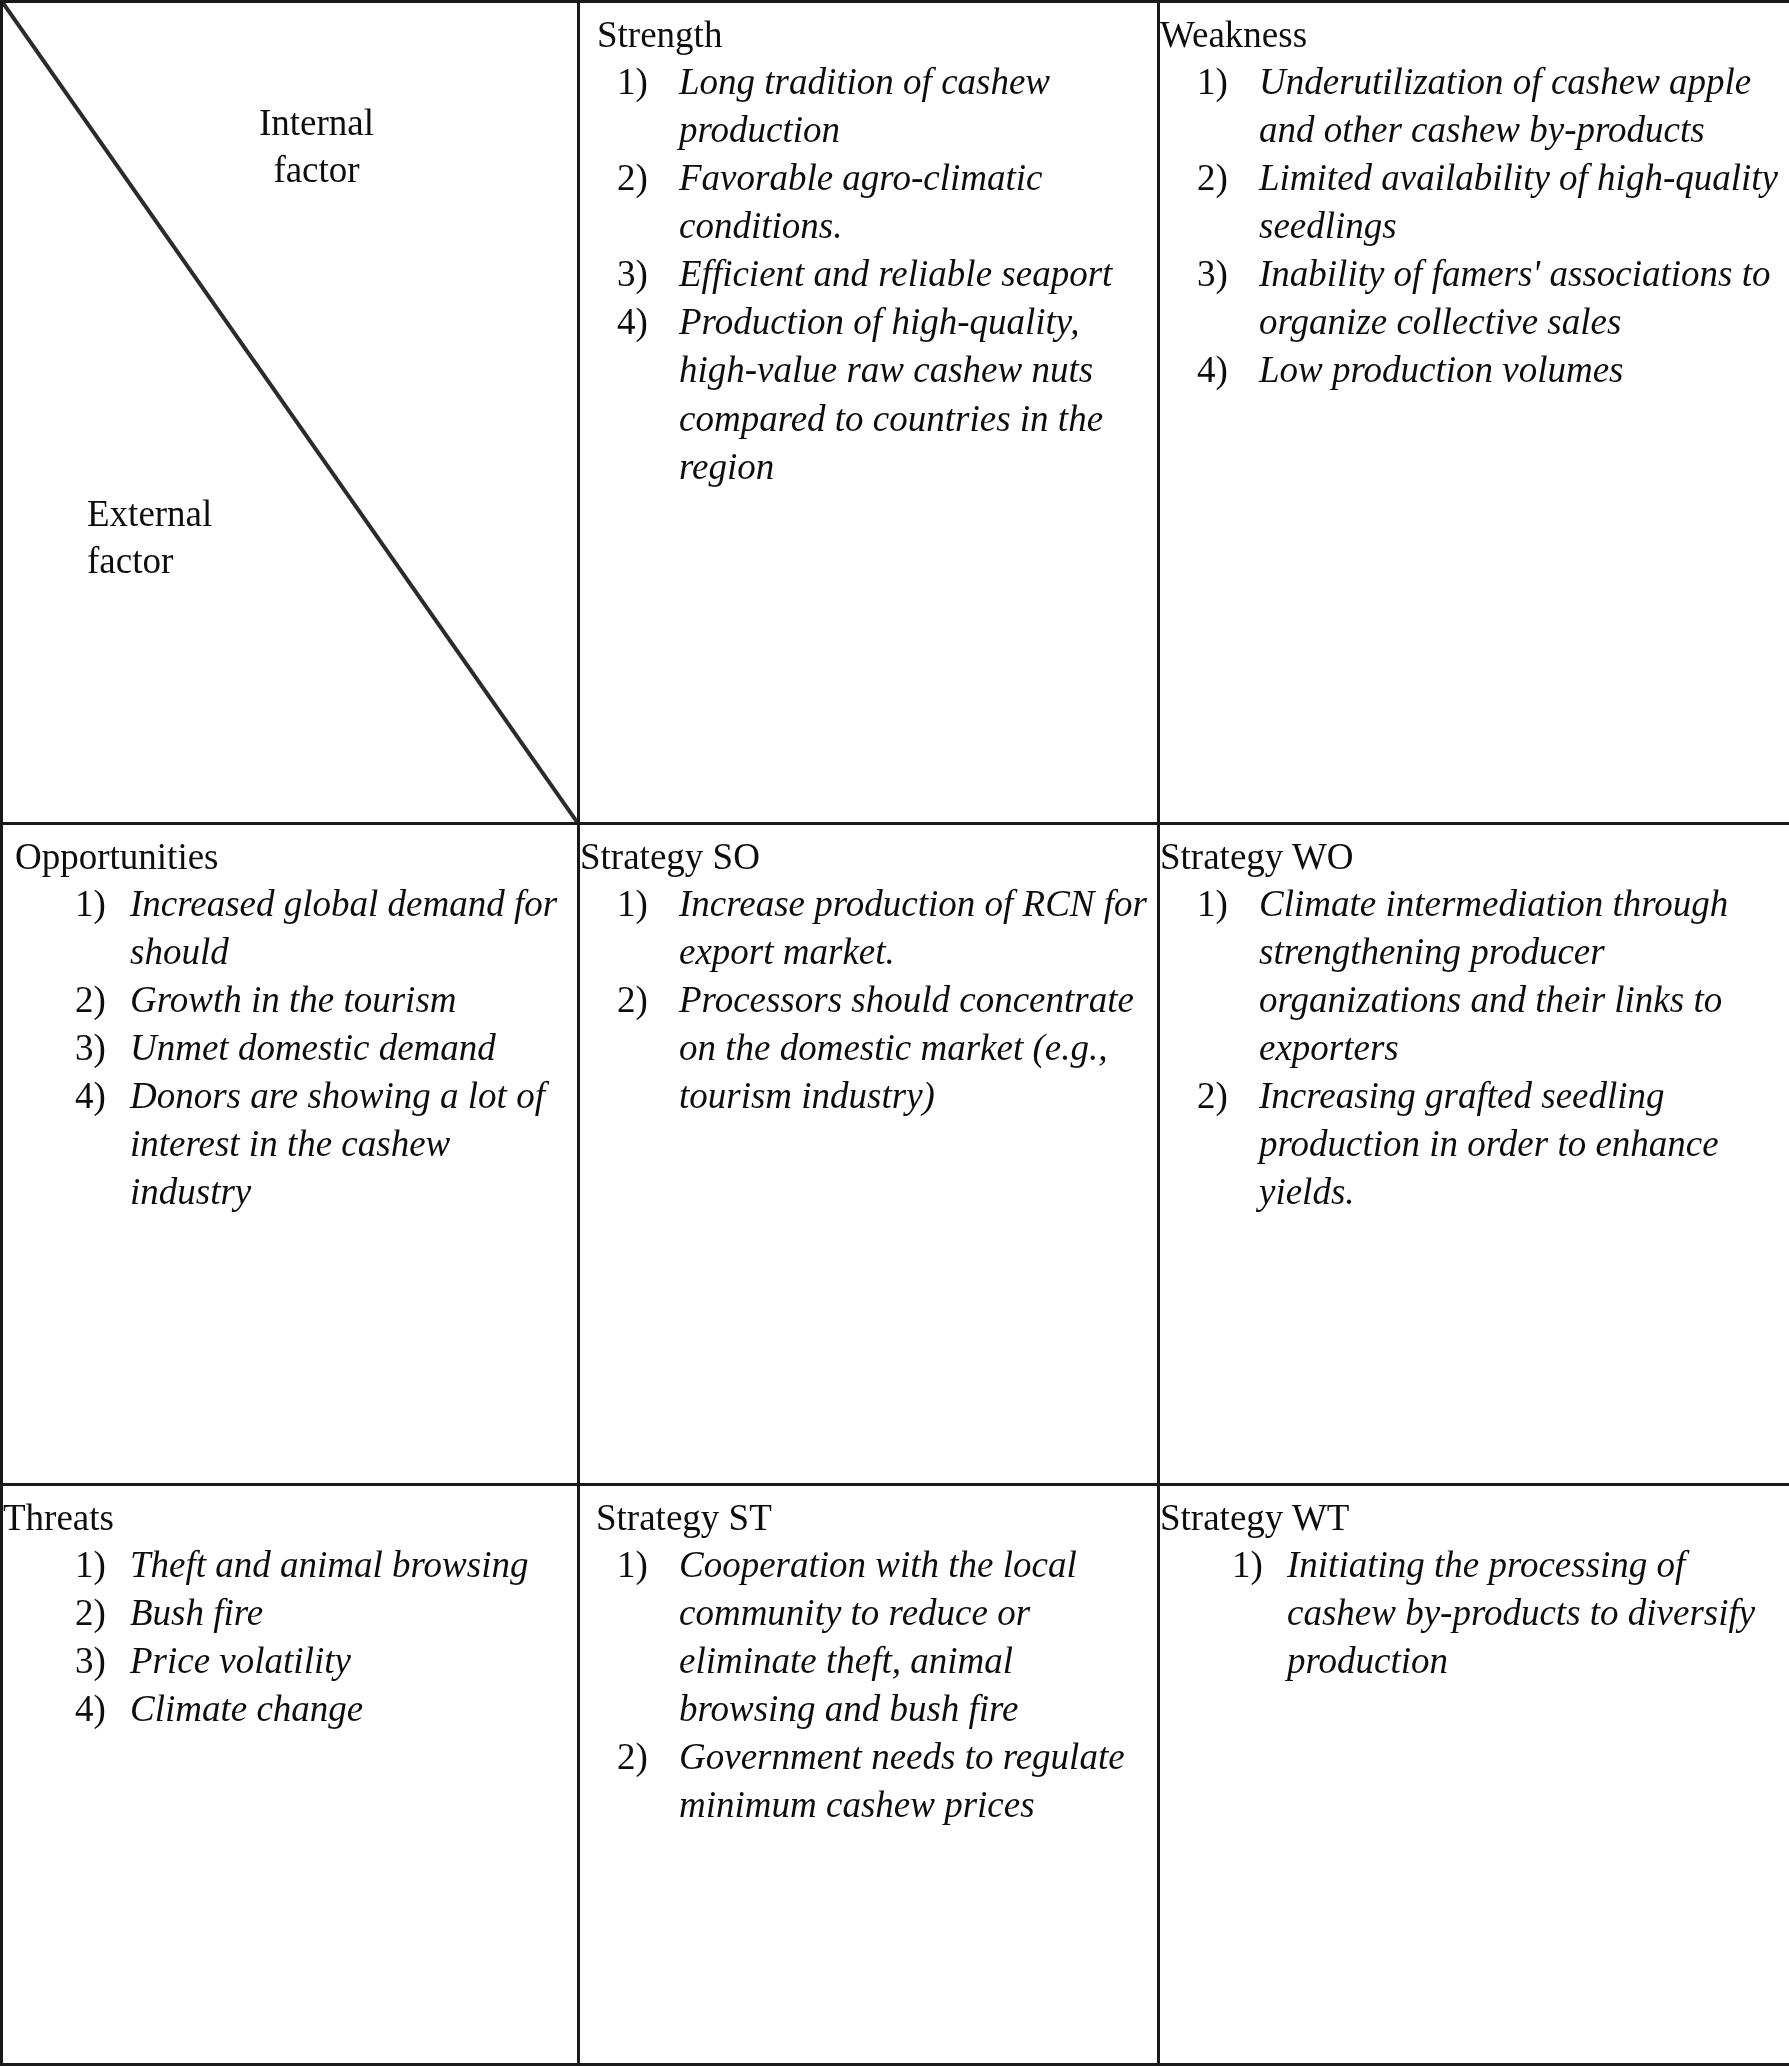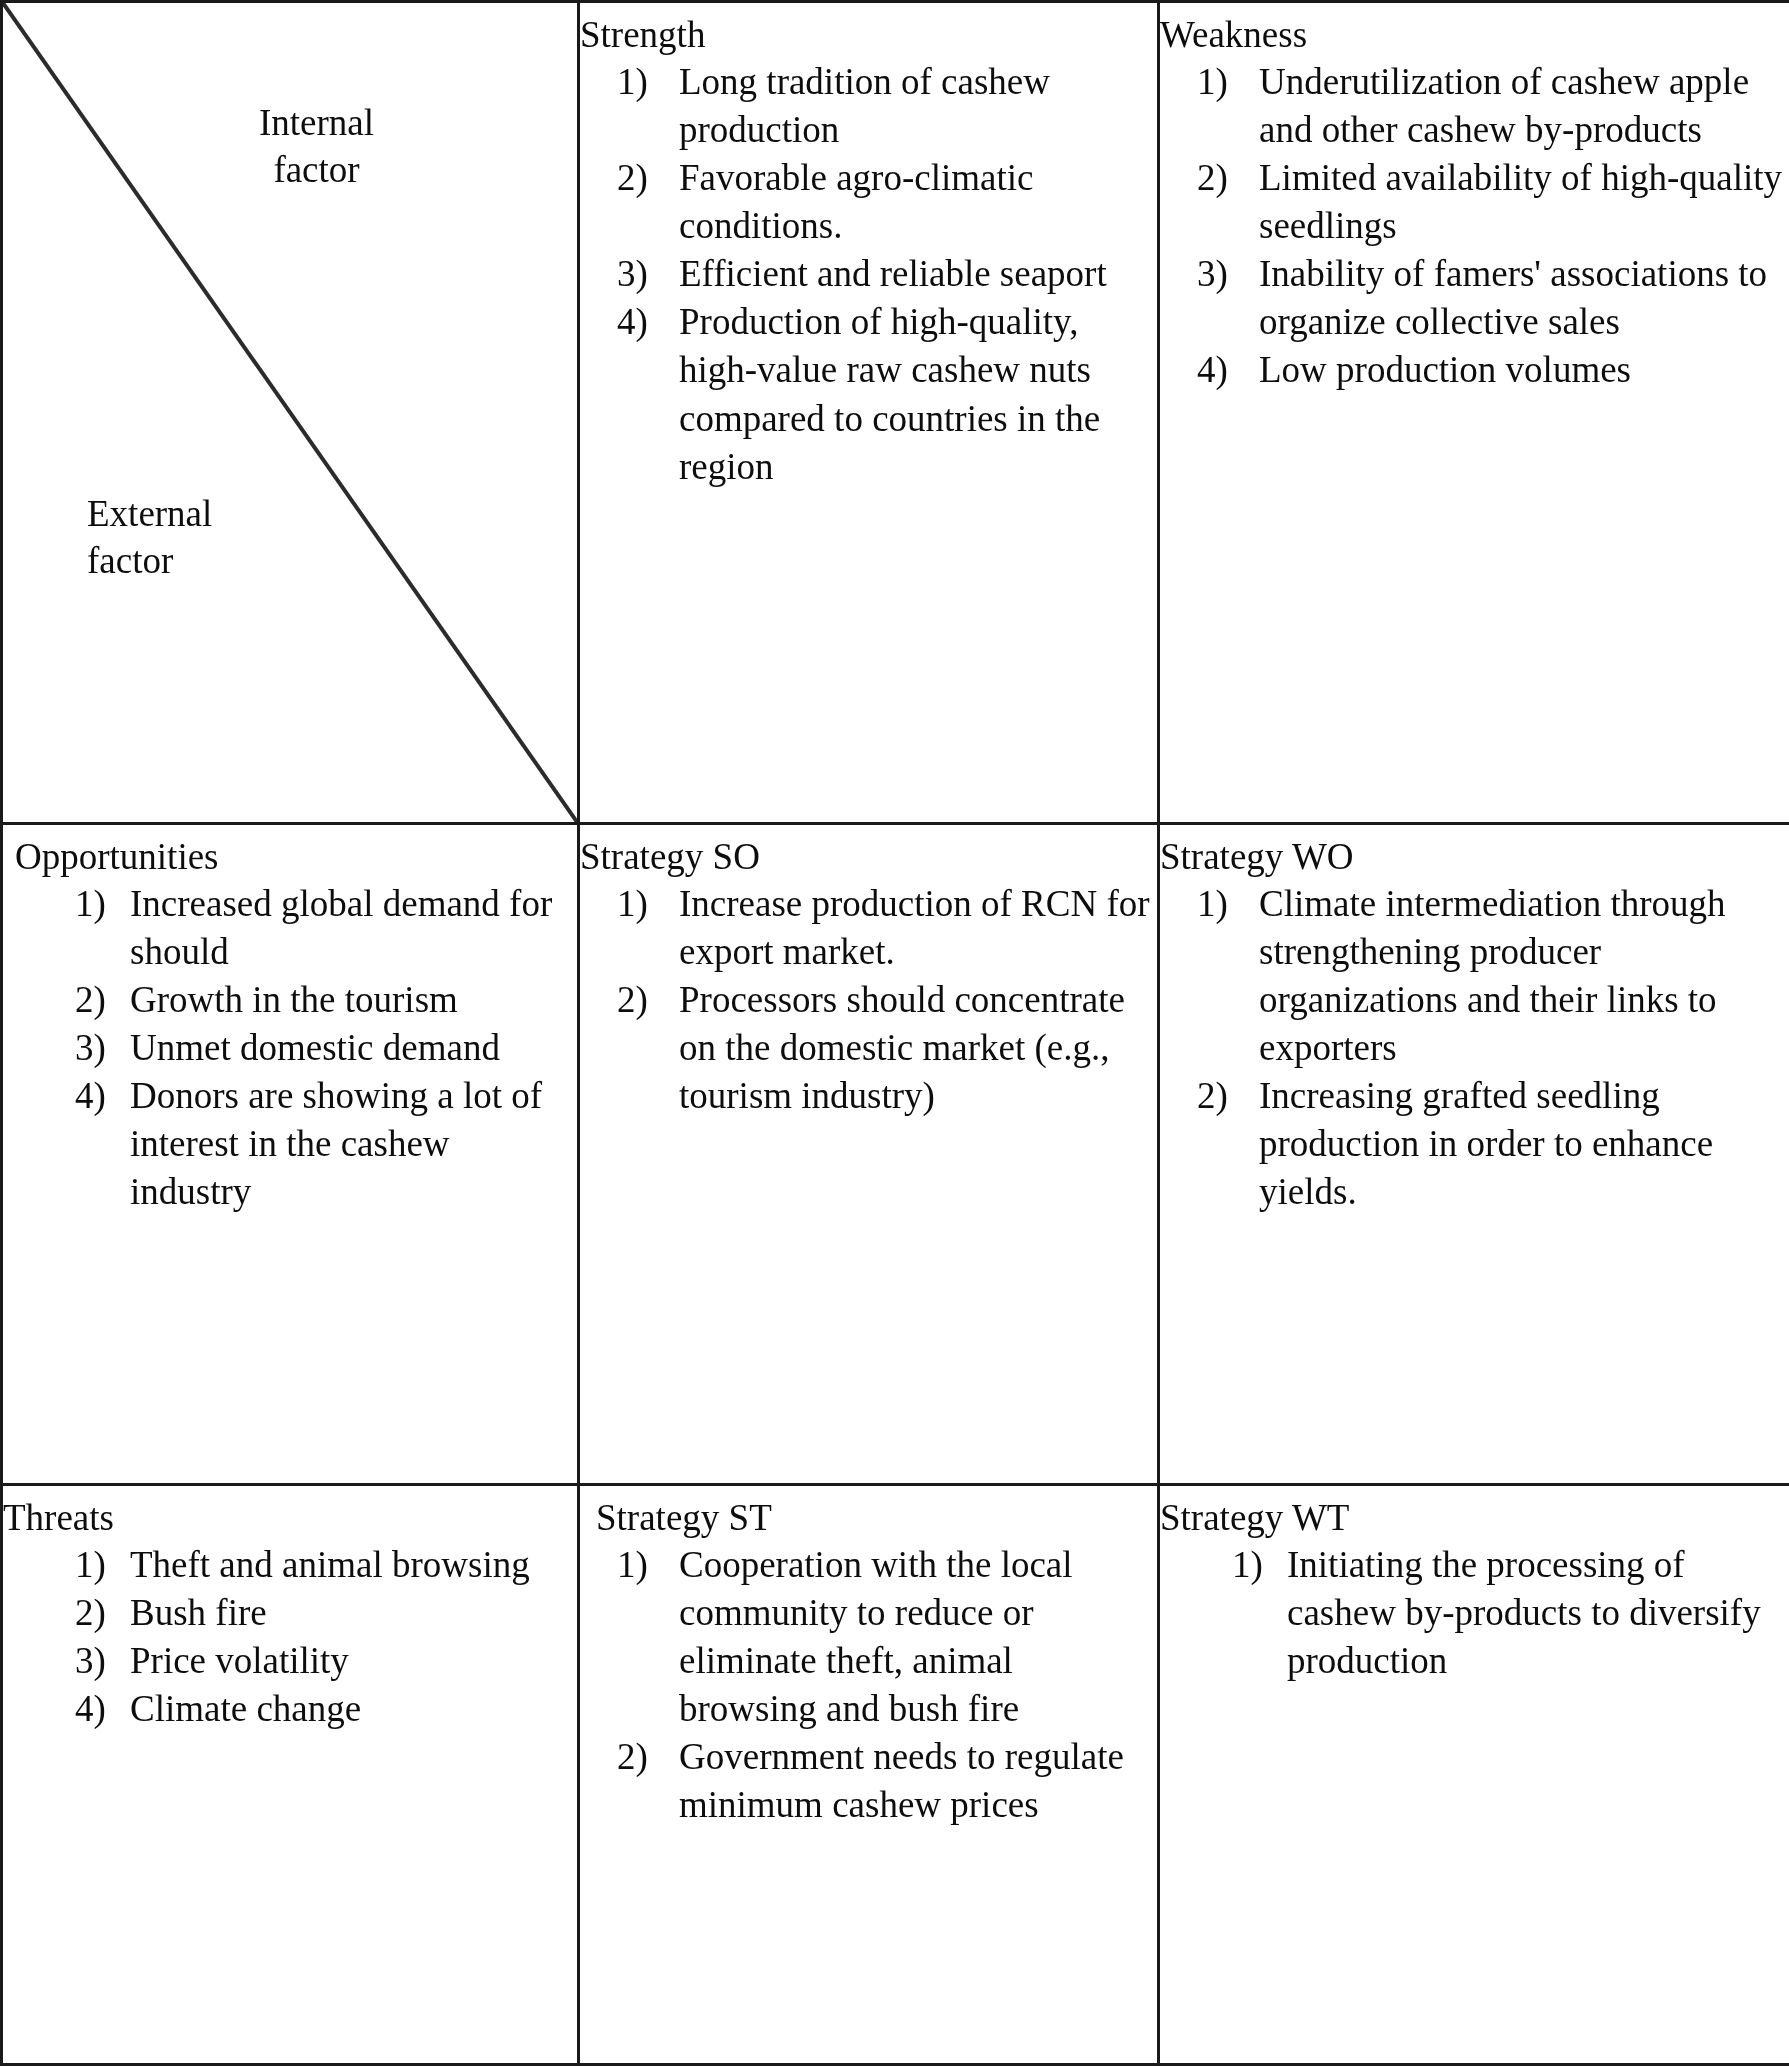--- a/index.html
+++ b/index.html
@@ -97,20 +97,21 @@
   .marker {
     flex: 0 0 auto;
     width: 99px;
     padding-left: 37px;
     box-sizing: border-box;
     white-space: nowrap;
   }
   .itext {
     flex: 1 1 auto;
     min-width: 0;
+    font-style: italic;
   }
   
   .quad.indent-wide .marker {
     width: 127px;
     padding-left: 72px;
   }
 </style>
 </head>
 <body>
 
@@ -129,21 +130,21 @@
           <svg class="axis-diagonal" viewBox="0 0 900 1258" preserveAspectRatio="none">
             <line x1="0" y1="0" x2="900" y2="1258" stroke="#2b2b2b" stroke-width="4" vector-effect="non-scaling-stroke"></line>
           </svg>
           <div class="axis-label internal">Internal
 factor</div>
           <div class="axis-label external">External
 factor</div>
         </td>
 
         <td class="quad">
-          <div class="quad-title" style="margin-left:0">Strength</div>
+          <div class="quad-title" style="margin-left:17px">Strength</div>
           <ol class="items">
             <li>
               <span class="marker">1)</span>
               <span class="itext">Long tradition of cashew production</span>
             </li>
             <li>
               <span class="marker">2)</span>
               <span class="itext">Favorable agro-climatic conditions.</span>
             </li>
             <li>

